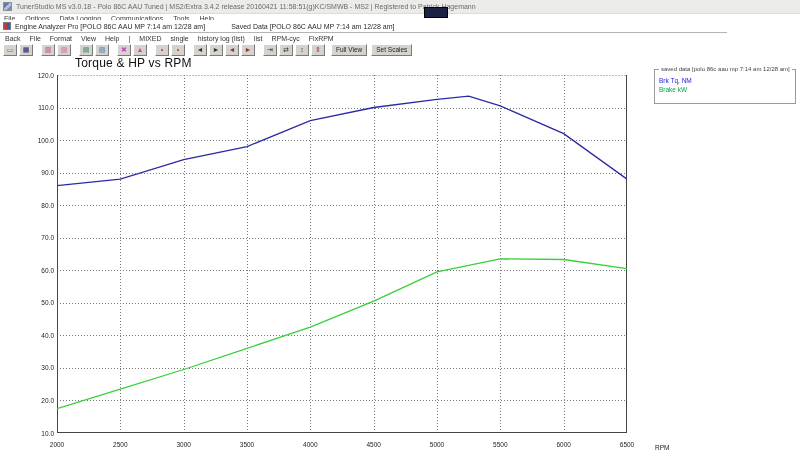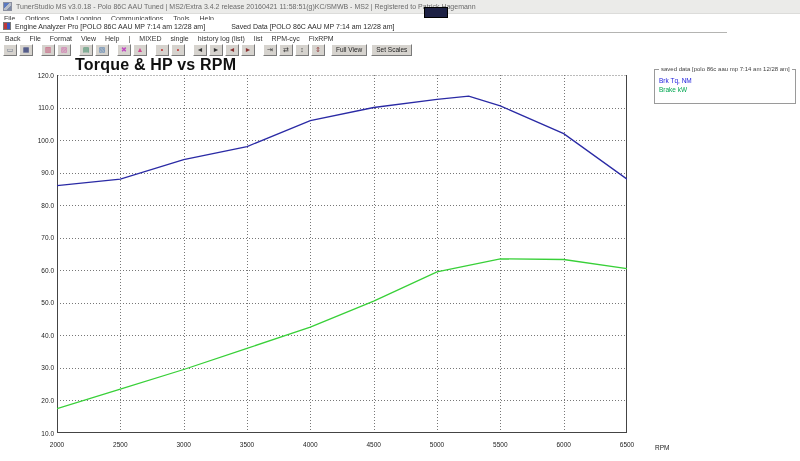--- a/index.html
+++ b/index.html
@@ -43,22 +43,22 @@
   .tb-btn { width:14px; height:12px; background:#d6d3ce;
     border:1px solid; border-color:#fff #7a7a7a #7a7a7a #fff;
     font-size:7px; line-height:10px; text-align:center; overflow:hidden;
     flex:0 0 auto; margin-right:2px; cursor:default; }
   .tb-gap { margin-left:6px; }
   .tb-txtbtn { height:12px; background:#d6d3ce; border:1px solid;
     border-color:#fff #7a7a7a #7a7a7a #fff; font-size:6.5px; line-height:10px;
     padding:0 4px; margin-left:4px; white-space:nowrap; color:#222; flex:0 0 auto; }
 
   
-  #chart-title { position:absolute; left:75px; top:56px; font-size:16px;
-    font-weight:bold; color:#111; letter-spacing:.2px; }
+  #chart-title { position:absolute; left:75px; top:56px; font-size:12px;
+    font-weight:normal; color:#111; letter-spacing:.2px; }
   #plot { position:absolute; left:57px; top:75px; }
   .ytick { position:absolute; width:26px; text-align:right; font-size:6.5px; color:#222; }
   .xtick { position:absolute; width:30px; text-align:center; font-size:6.5px; color:#222; }
   #x-axis-unit { position:absolute; left:655px; top:444px; font-size:6.5px; color:#222; }
 
   
   #legend-box { position:absolute; left:654px; top:69px; width:142px; height:35px;
     border:1px solid #9a9a9a; background:#fff; }
   #legend-header { position:absolute; left:4px; top:-4px; background:#fff;
     font-size:6px; color:#444; padding:0 2px; white-space:nowrap; }

